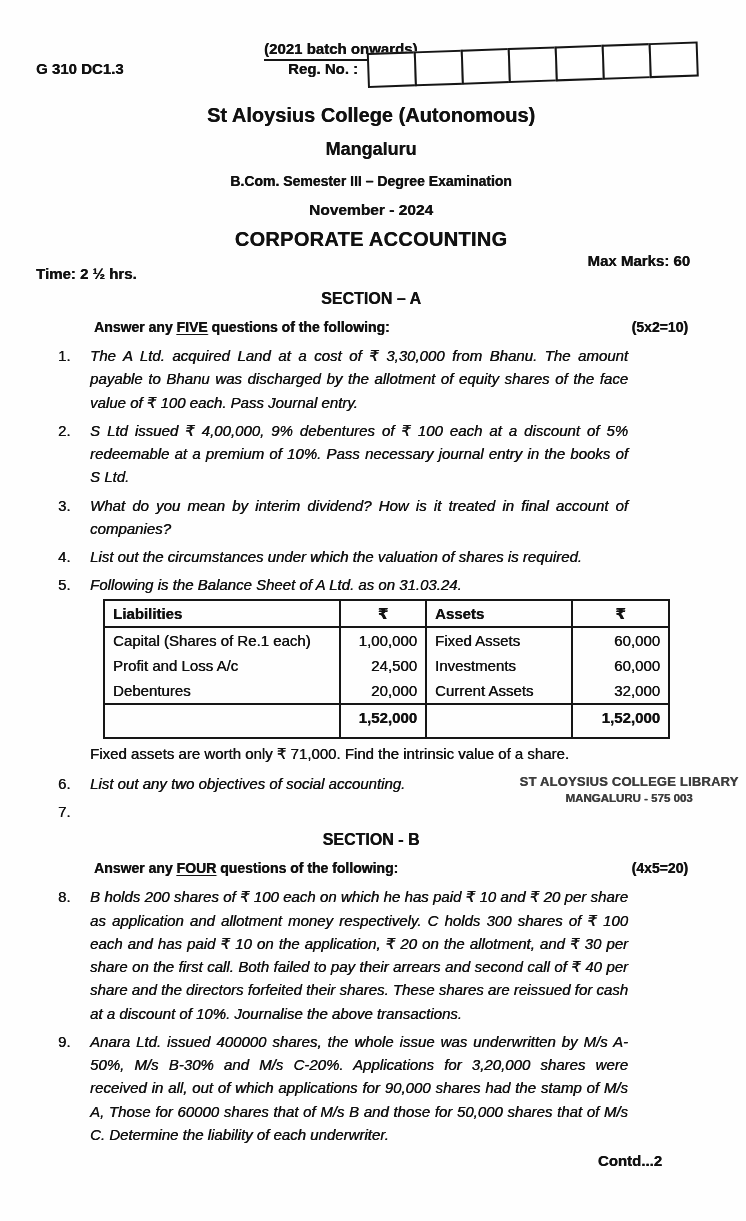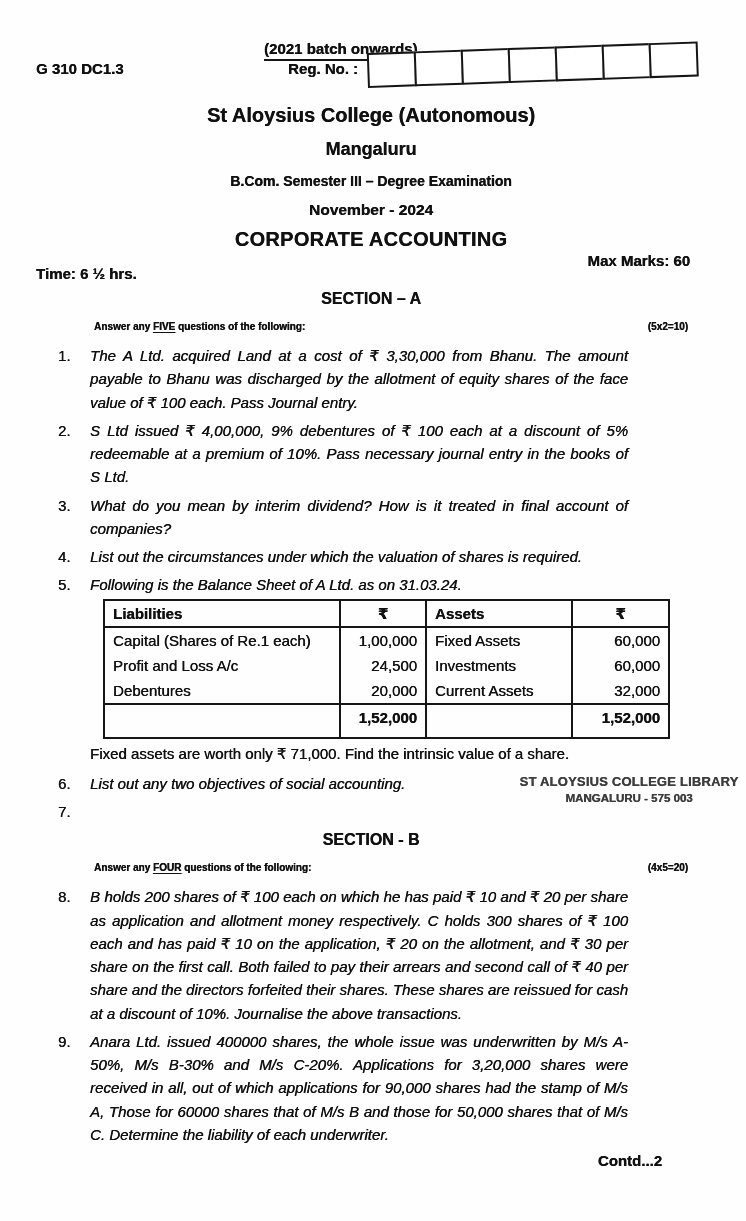--- a/index.html
+++ b/index.html
@@ -30,21 +30,21 @@
   .city{font-size:18px;font-weight:700;margin-top:9px;line-height:24px;}
   .exam-line{font-size:14px;font-weight:700;margin-top:9px;line-height:22px;}
   .exam-month{font-size:15.5px;font-weight:700;margin-top:7px;line-height:22px;}
   .subject{font-size:20px;font-weight:700;margin-top:7px;line-height:22px;letter-spacing:0.3px;}
   
   .meta-row{position:relative;height:36px;margin-top:2px;}
   .max-marks{position:absolute;right:16px;top:0;font-weight:700;}
   .time{position:absolute;left:0;top:13px;font-weight:700;}
   
   .section-title{text-align:center;font-weight:700;font-size:16px;line-height:22px;}
-  .answer-row{display:flex;justify-content:space-between;margin:5px 18px 0 58px;font-weight:700;font-size:10px;line-height:24px;}
+  .answer-row{display:flex;justify-content:space-between;margin:5px 18px 0 58px;font-weight:700;font-size:14px;line-height:24px;}
   .u{text-decoration:underline;text-underline-offset:2px;}
   
   .q{display:flex;margin-top:5px;}
   .q-num{width:32px;margin-left:22px;flex:0 0 auto;line-height:1.55;}
   .q-text{flex:1;margin-right:78px;text-align:justify;line-height:1.55;font-style:italic;}
   
   .bs-table{border-collapse:collapse;margin:2px 0 0 67px;table-layout:fixed;}
   .bs-table td,.bs-table th{padding:2px 8px;line-height:21px;font-size:15px;font-weight:normal;overflow:hidden;white-space:nowrap;}
   .bs-table{border:2px solid #161616;}
   .col-liab{width:218px;}
@@ -89,21 +89,21 @@
   <div class="title-block">
     <div class="college">St  Aloysius College (Autonomous)</div>
     <div class="city">Mangaluru</div>
     <div class="exam-line">B.Com.  Semester III – Degree Examination</div>
     <div class="exam-month">November - 2024</div>
     <div class="subject">CORPORATE ACCOUNTING</div>
   </div>
 
   <div class="meta-row">
     <div class="max-marks">Max Marks: 60</div>
-    <div class="time">Time: 6 ½ hrs.</div>
+    <div class="time">Time: 2 ½ hrs.</div>
   </div>
 
   <div class="section-title">SECTION – A</div>
 
   <div class="answer-row">
     <div><span>Answer any </span><span class="u">FIVE</span><span> questions of the following:</span></div>
     <div>(5x2=10)</div>
   </div>
 
   <div class="q">

